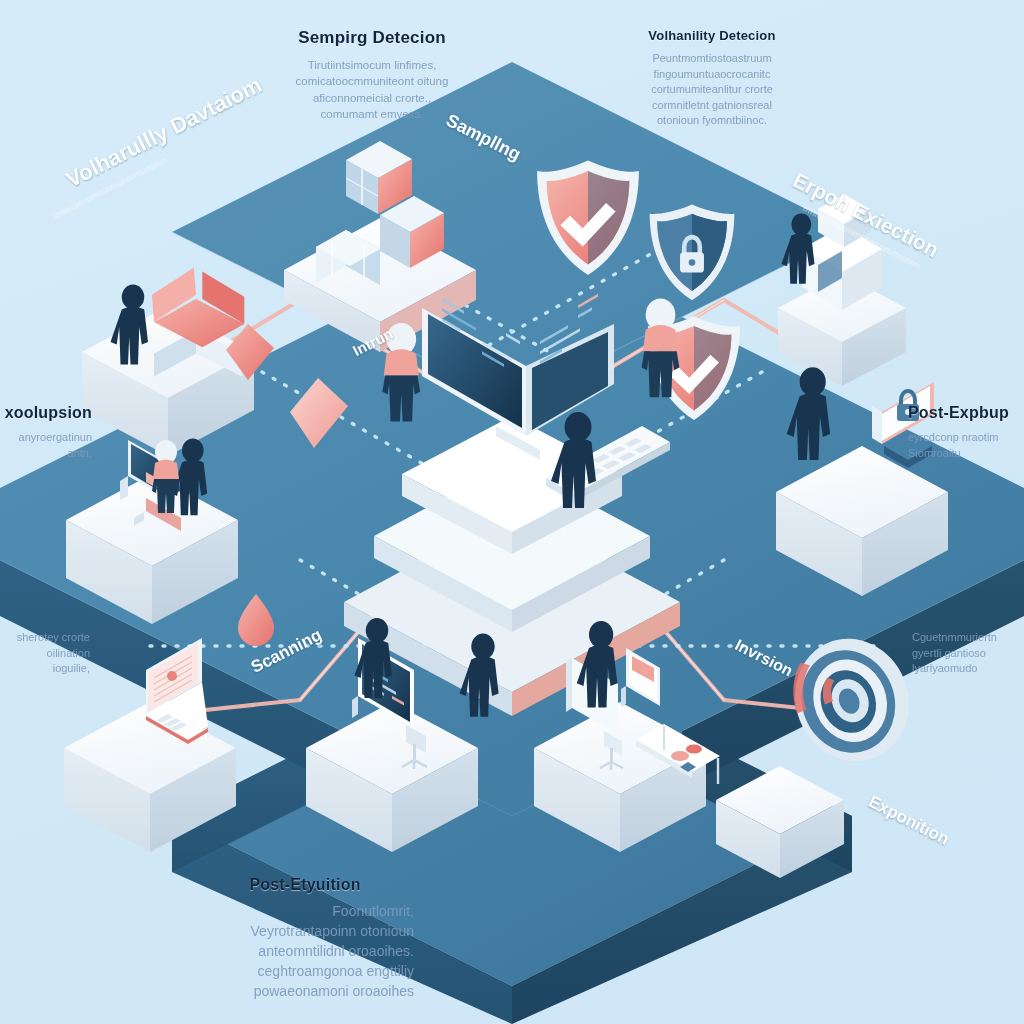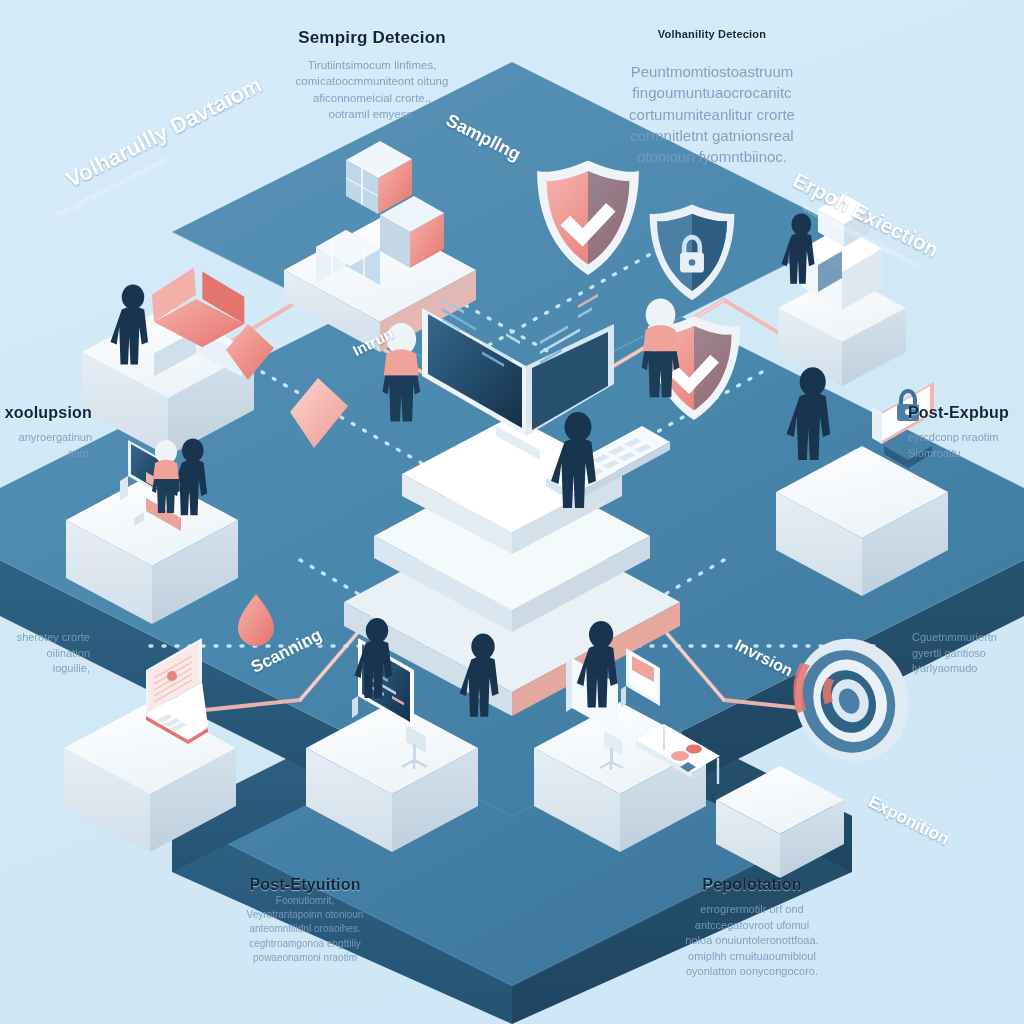--- a/index.html
+++ b/index.html
@@ -29,40 +29,40 @@
   }
   .txtblock.c { text-align: center; }
   .txtblock.r { text-align: right; }
   .txtblock.l { text-align: left; }
 
   #tb-top-left   { left: 252px; top: 28px;  width: 240px; }
   #tb-top-left .hd { font-size: 17px; margin-bottom: 9px; }
   #tb-top-left .bd { font-size: 11.5px; }
 
   #tb-top-right  { left: 588px; top: 28px;  width: 248px; }
-  #tb-top-right .hd { font-size: 11px; margin-bottom: 21px; }
-  #tb-top-right .bd { font-size: 15px; }
+  #tb-top-right .hd { font-size: 13px; margin-bottom: 8px; }
+  #tb-top-right .bd { font-size: 11px; }
 
   #tb-mid-left   { left: -78px; top: 404px; width: 170px; }
   #tb-mid-left .hd { font-size: 16px; margin-bottom: 8px; }
   #tb-mid-left .bd { font-size: 11px; }
 
   #tb-mid-right  { left: 908px; top: 404px; width: 190px; }
   #tb-mid-right .hd { font-size: 16px; margin-bottom: 8px; }
   #tb-mid-right .bd { font-size: 11px; }
 
   #tb-far-left   { left: -70px; top: 630px; width: 160px; }
   #tb-far-left .bd { font-size: 11px; }
 
   #tb-far-right  { left: 912px; top: 630px; width: 172px; }
   #tb-far-right .bd { font-size: 11px; }
 
   #tb-bot-left   { left: 196px; top: 876px; width: 218px; }
-  #tb-bot-left .hd { font-size: 16px; }
-  #tb-bot-left .bd { font-size: 10px; }
+  #tb-bot-left .hd { font-size: 16px; margin-bottom: 8px; }
+  #tb-bot-left .bd { font-size: 14px; text-align: right; }
 
   #tb-bot-right  { left: 636px; top: 876px; width: 232px; }
   #tb-bot-right .hd { font-size: 16px; margin-bottom: 8px; }
   #tb-bot-right .bd { font-size: 11px; }
 
   
   .plat-label {
     position: absolute;
     color: #ffffff;
     font-weight: bold;
@@ -536,21 +536,21 @@
   <div class="plat-label" id="pl-scanning2">Scanning</div>
   <div class="plat-label" id="pl-invasion">Invrsion</div>
   <div class="plat-label" id="pl-expl-bot">Exponition</div>
 
   <div class="txtblock c" id="tb-top-left">
     <div class="hd">Sempirg Detecion</div>
     <div class="bd">
       <div>Tirutiintsimocum linfimes,</div>
       <div>comicatoocmmuniteont oitung</div>
       <div>aficonnomeicial crorte.,</div>
-      <div>ootramil emyess.</div>
+      <div>comumamt emyess.</div>
     </div>
   </div>
 
   <div class="txtblock c" id="tb-top-right">
     <div class="hd">Volhanility Detecion</div>
     <div class="bd">
       <div>Peuntmomtiostoastruum</div>
       <div>fingoumuntuaocrocanitc</div>
       <div>cortumumiteanlitur crorte</div>
       <div>cormnitletnt gatnionsreal</div>
@@ -590,28 +590,18 @@
     </div>
   </div>
 
   <div class="txtblock c" id="tb-bot-left">
     <div class="hd">Post-Etyuition</div>
     <div class="bd">
       <div>Foonutlomrit,</div>
       <div>Veyrotrantapoinn otonioun</div>
       <div>anteomntilidnl oroaoihes.</div>
       <div>ceghtroamgonoa engttiliy</div>
-      <div>powaeonamoni nraotim</div>
+      <div>powaeonamoni oroaoihes</div>
     </div>
   </div>
 
-  <div class="txtblock c" id="tb-bot-right">
-    <div class="hd">Pepolotation</div>
-    <div class="bd">
-      <div>errogrermotilr orf ond</div>
-      <div>antccegatovroot ufomul</div>
-      <div>noloa onuiuntoleronottfoaa.</div>
-      <div>omiplhh crnuituaoumibioul</div>
-      <div>oyonlatton oonycongocoro.</div>
-    </div>
-  </div>
 
 </div>
 
 </body></html>

